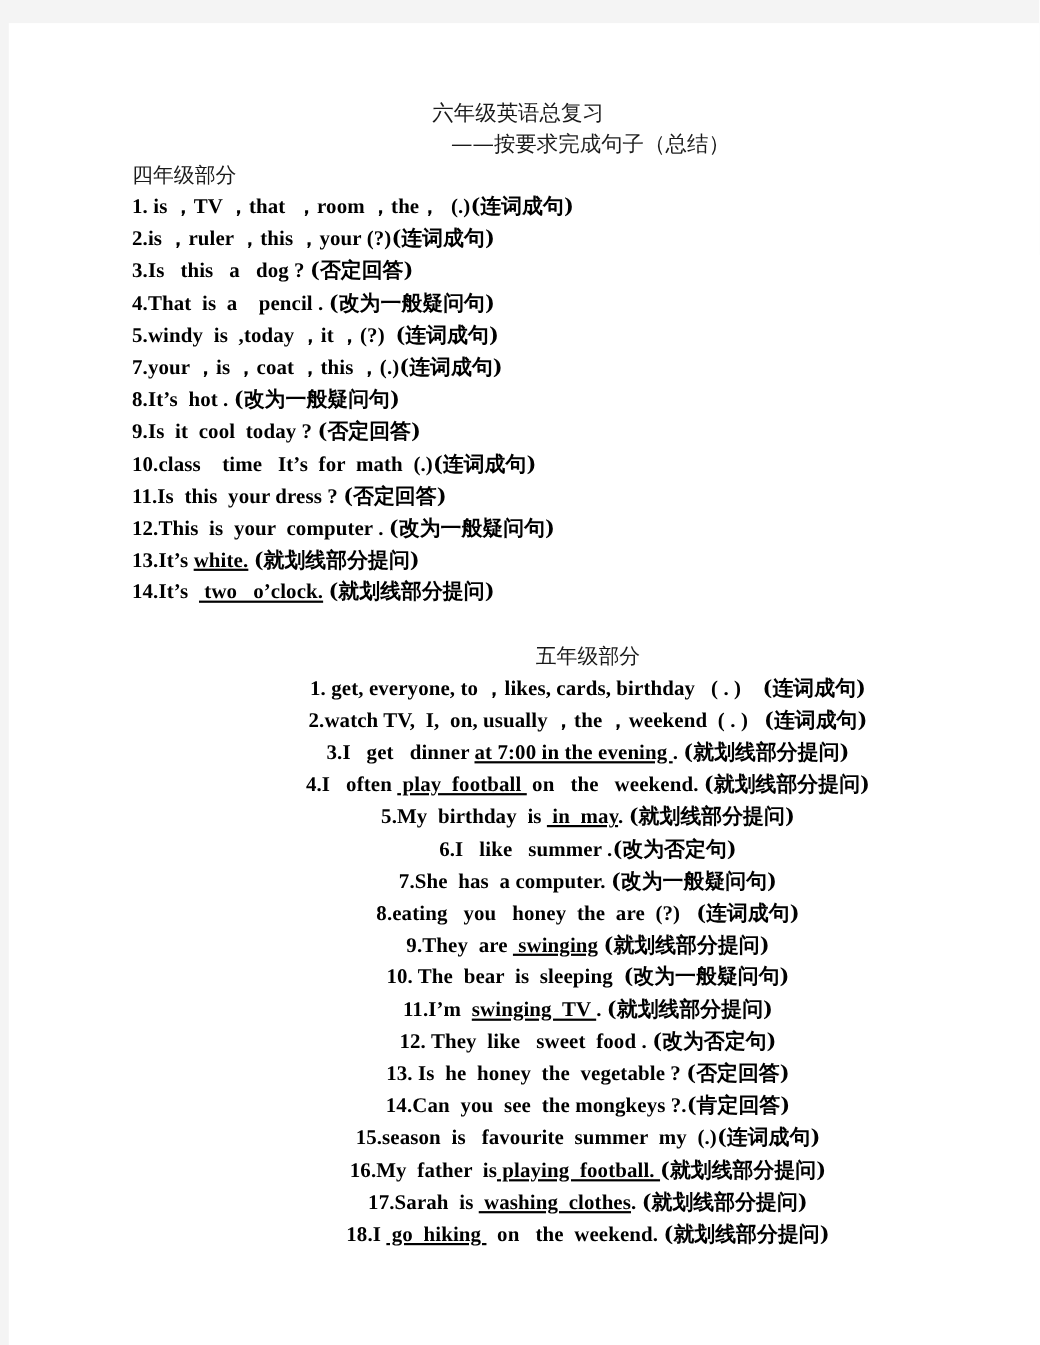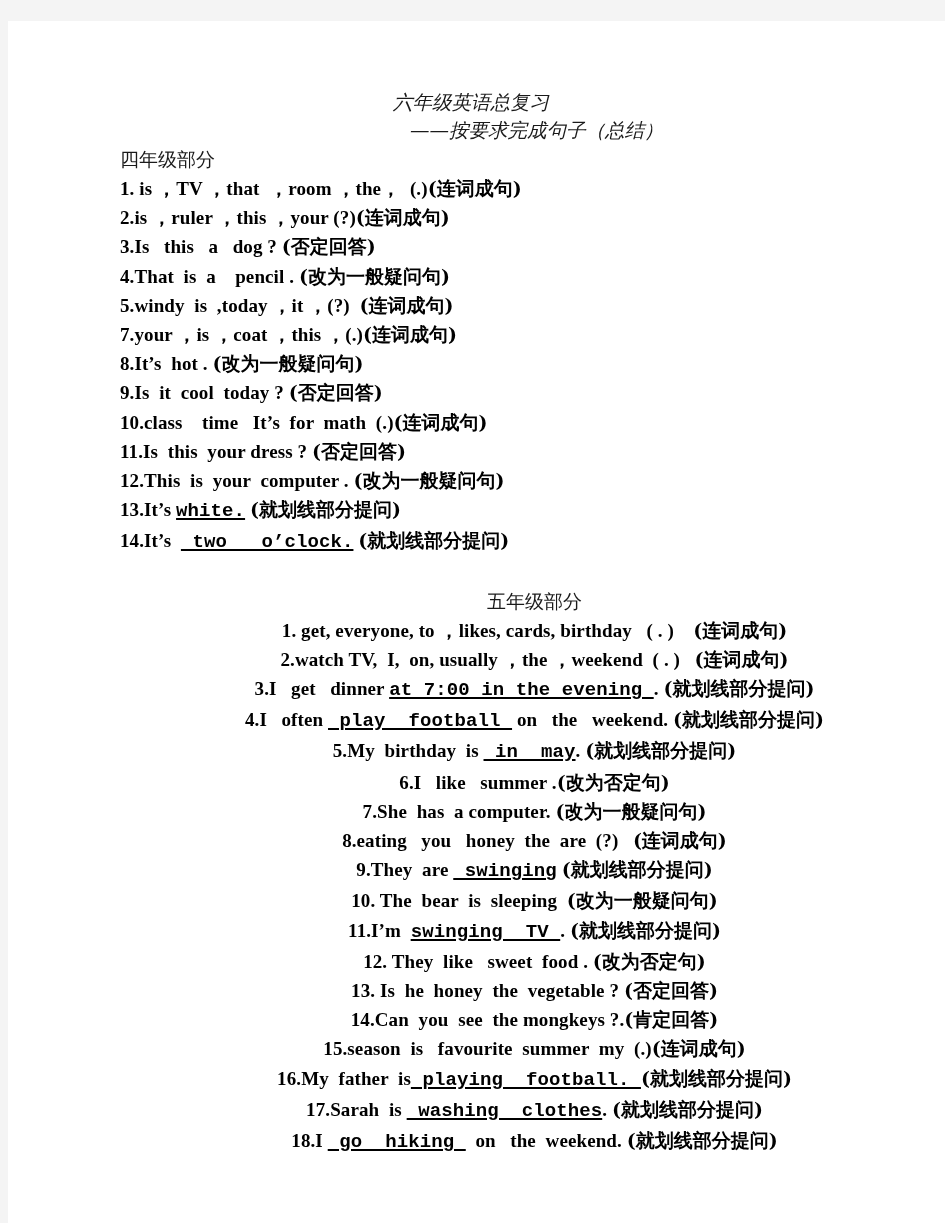--- a/index.html
+++ b/index.html
@@ -32,21 +32,20 @@
     position: absolute;
     left: 0; top: 0;
     width: 937px;
     padding: 0;
   }
 
   
   .title-block {
     margin-top: 68px;
     padding-left: 385px;
-    font-style: italic;
   }
   .doc-title {
     font-family: "DejaVu Serif", "Liberation Serif", serif;
     font-size: 19.5px;
     line-height: 28px;
     color: #1a1a1a;
     font-weight: 400;
     white-space: pre;
   }
   .doc-subtitle {
@@ -101,21 +100,20 @@
   
   .cn {
     font-family: "DejaVu Serif", "Liberation Serif", serif;
     font-weight: 700;
     color: #000000;
   }
   .u {
     text-decoration: underline;
     text-underline-offset: 2px;
     text-decoration-thickness: 1.6px;
-    font-family: Liberation Mono, monospace;
   }
 </style>
 </head>
 <body>
 
 <div class="page-backdrop"></div>
 <div class="page-sheet">
   <div class="content">
 
     <div class="title-block">

